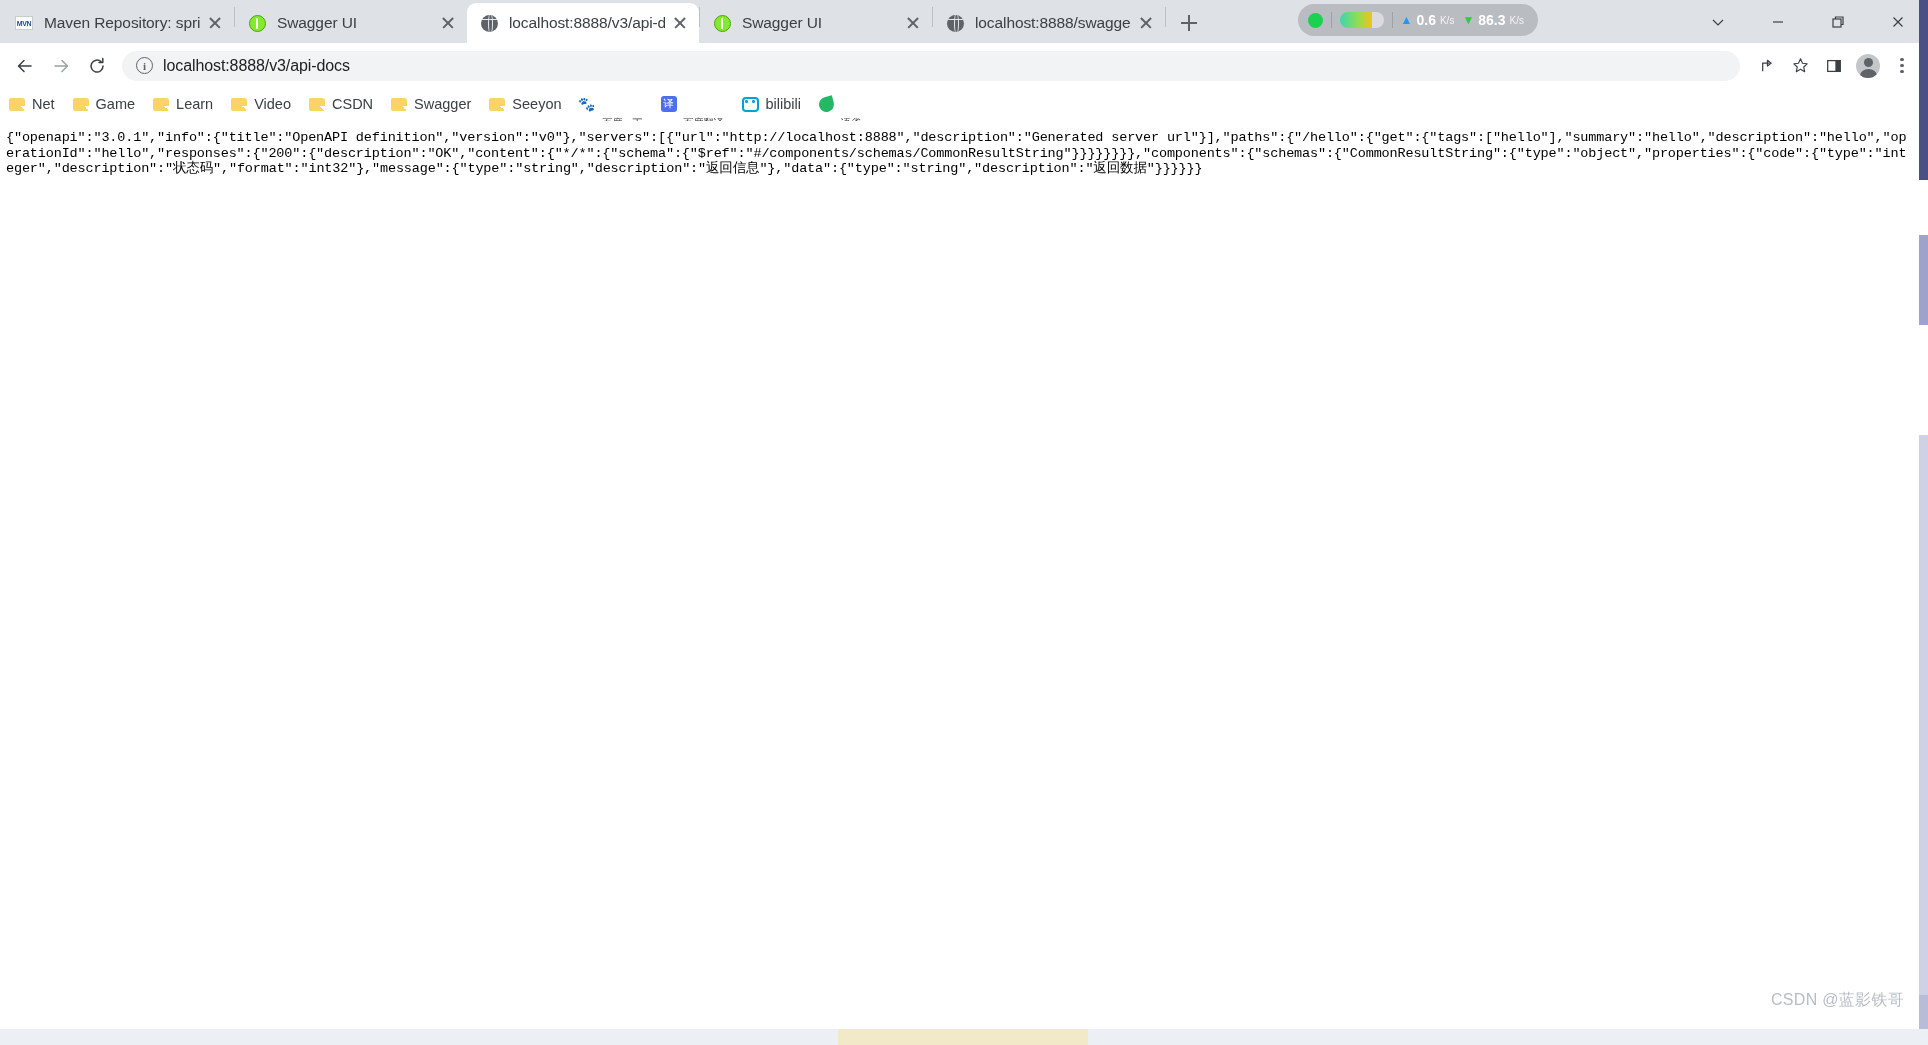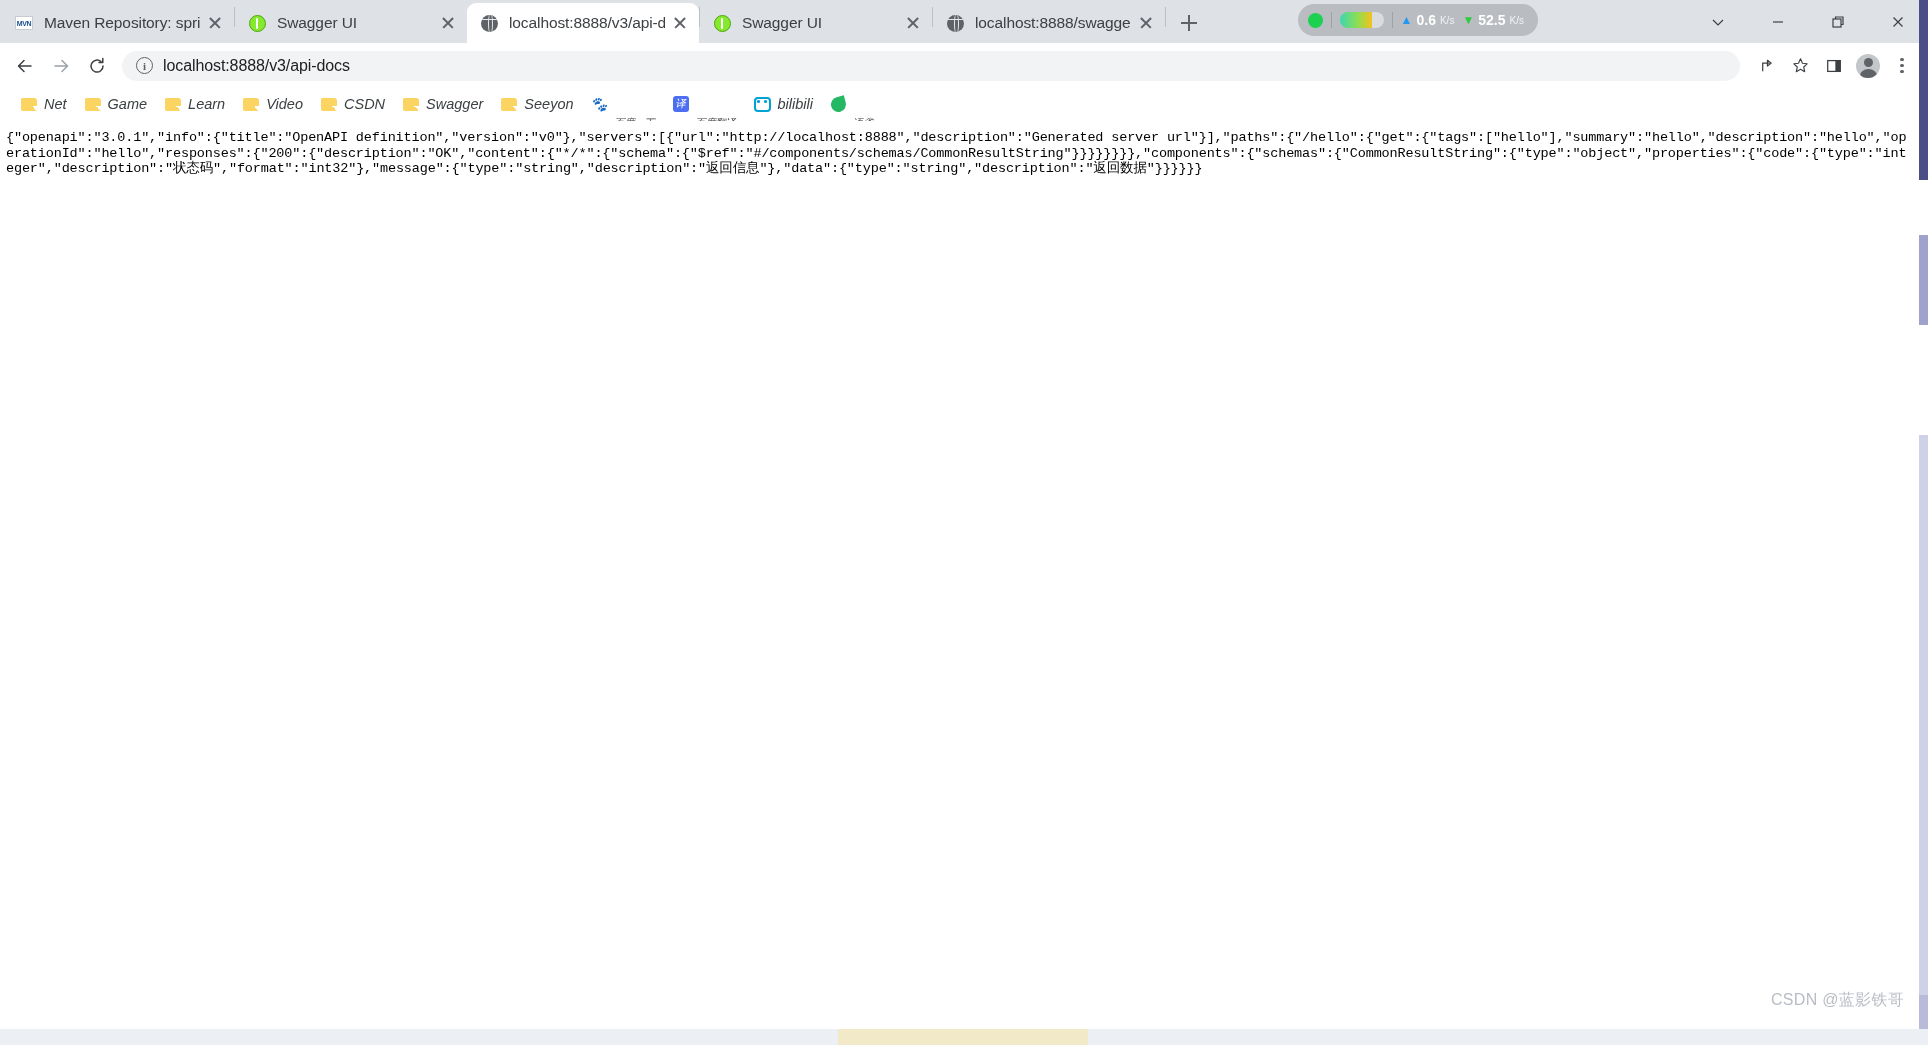--- a/index.html
+++ b/index.html
@@ -189,24 +189,22 @@
     border-radius:50% 50% 0 0;background:#5f6368;
   }
   .kebab { display:flex;flex-direction:column;gap:2.5px;align-items:center; }
   .kebab i { width:3.2px;height:3.2px;border-radius:50%;background:#5f6368;display:block; }
 
   
   .bookmarks {
     height: 33px;
     background: #ffffff;
     display:flex; align-items:center;
-    padding-left: 12px;
     gap: 0;
     border-bottom: 1px solid #ffffff;
-    font-style: italic;
   }
   .bm {
     display:flex;align-items:center;gap:7px;
     padding: 4px 9px;
     border-radius:4px;
     font-size:14.5px;color:#3c4043;
     white-space:nowrap;
   }
   .bm-folder {
     width:16px;height:13px;flex:none;
@@ -350,21 +348,21 @@
       <span class="ns-div"></span>
       <span class="ns-pill"></span>
       <span class="ns-div"></span>
       <span class="ns-item">
         <span class="ns-arrow-up">▲</span>
         <span class="ns-val">0.6</span>
         <span class="ns-unit">K/s</span>
       </span>
       <span class="ns-item">
         <span class="ns-arrow-dn">▼</span>
-        <span class="ns-val">52.5</span>
+        <span class="ns-val">86.3</span>
         <span class="ns-unit">K/s</span>
       </span>
     </div>
 
     <div class="wincontrols">
       <div class="wc">
         <svg width="16" height="16" viewBox="0 0 16 16">
             <path d="M3 6 L8 11 L13 6" stroke="#3c4043" stroke-width="1.2" fill="none"></path>
           </svg>
       </div>

